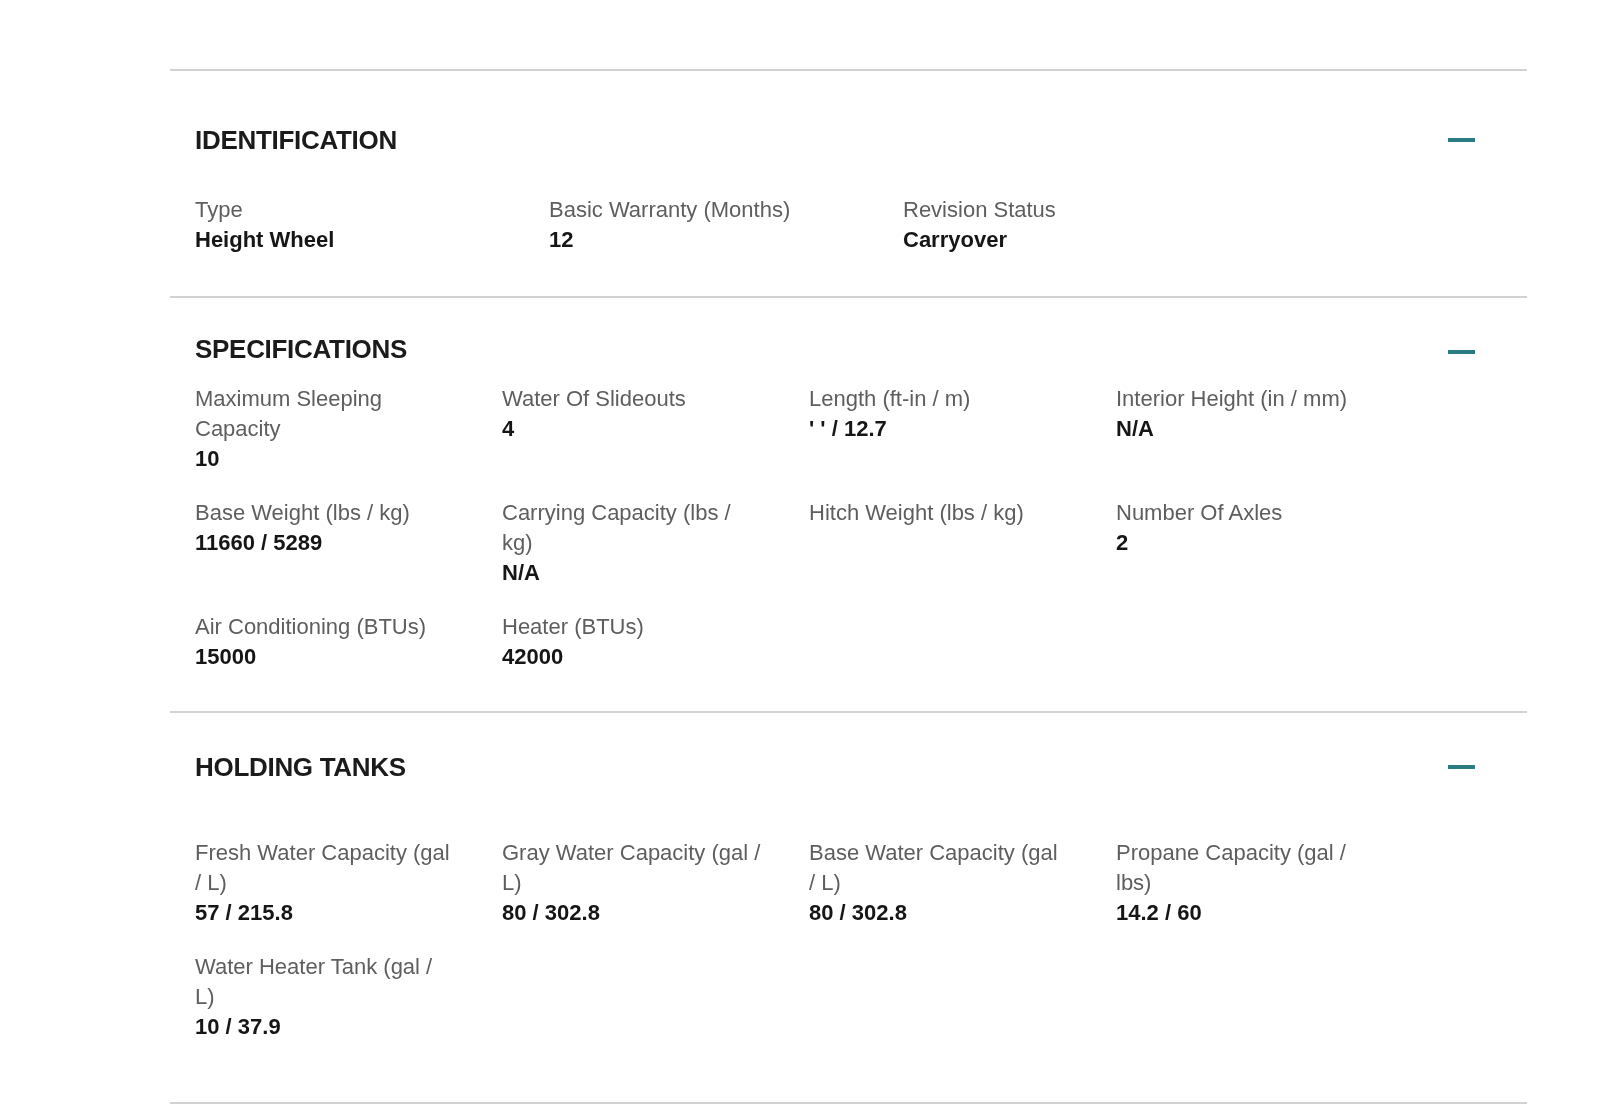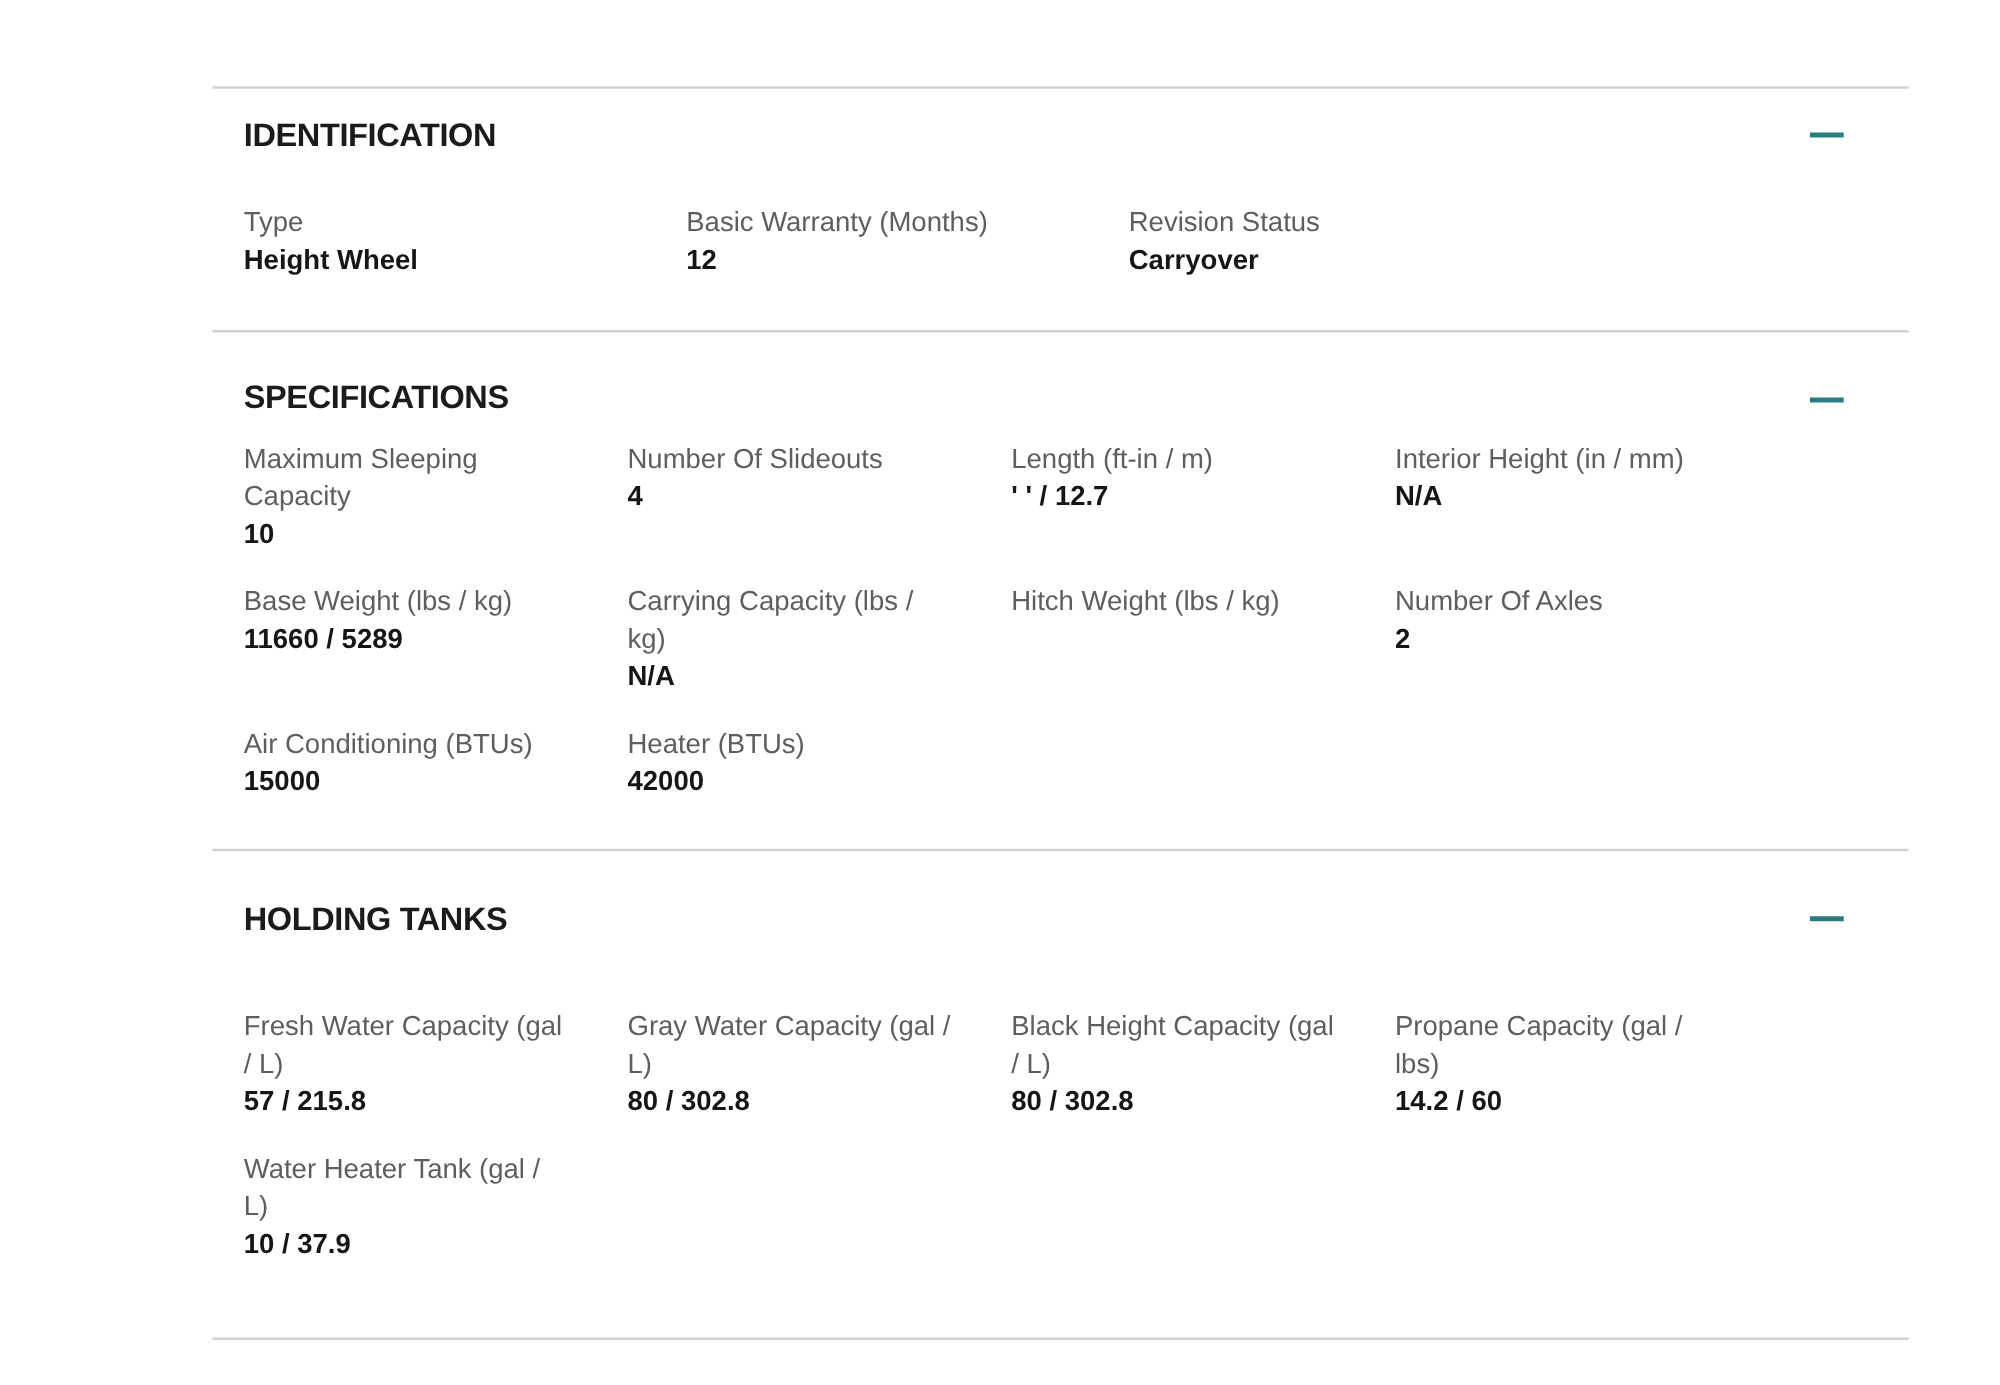--- a/index.html
+++ b/index.html
@@ -71,21 +71,21 @@
     padding-right: 20px;
   }
   .val {
     font-size: 22px;
     line-height: 30px;
     font-weight: bold;
     color: #161616;
   }
 
   
-  #sec0 .sec-head { margin-top: 22px; text-align: right; }
+  #sec0 .sec-head { margin-top: 54px; text-align: right; }
   #sec0 .grid { margin-top: 40px; gap: 47px; }
   #div1 { margin-top: 41px; }
 
   #sec1 .sec-head { margin-top: 36px; align-items: flex-end; }
   #sec1 .grid { margin-top: 20px; }
   #div2 { margin-top: 39px; }
 
   #sec2 .sec-head { margin-top: 39px; }
   #sec2 .grid { margin-top: 56px; }
   #div3 { margin-top: 60px; }
@@ -130,21 +130,21 @@
           <span class="minus" style="background: rgb(43, 124, 130);"></span>
         </button>
       </div>
       <div class="grid">
         <div class="cell">
           <div class="lbl">Maximum Sleeping
 Capacity</div>
           <div class="val">10</div>
         </div>
         <div class="cell">
-          <div class="lbl">Number Of Slideouts</div>
+          <div class="lbl">Water Of Slideouts</div>
           <div class="val">4</div>
         </div>
         <div class="cell">
           <div class="lbl">Length (ft-in / m)</div>
           <div class="val">' ' / 12.7</div>
         </div>
         <div class="cell">
           <div class="lbl">Interior Height (in / mm)</div>
           <div class="val">N/A</div>
         </div>
@@ -189,21 +189,21 @@
           <div class="lbl">Fresh Water Capacity (gal
 / L)</div>
           <div class="val">57 / 215.8</div>
         </div>
         <div class="cell">
           <div class="lbl">Gray Water Capacity (gal /
 L)</div>
           <div class="val">80 / 302.8</div>
         </div>
         <div class="cell">
-          <div class="lbl">Black Height Capacity (gal
+          <div class="lbl">Base Water Capacity (gal
 / L)</div>
           <div class="val">80 / 302.8</div>
         </div>
         <div class="cell">
           <div class="lbl">Propane Capacity (gal /
 lbs)</div>
           <div class="val">14.2 / 60</div>
         </div>
         <div class="cell">
           <div class="lbl">Water Heater Tank (gal /

